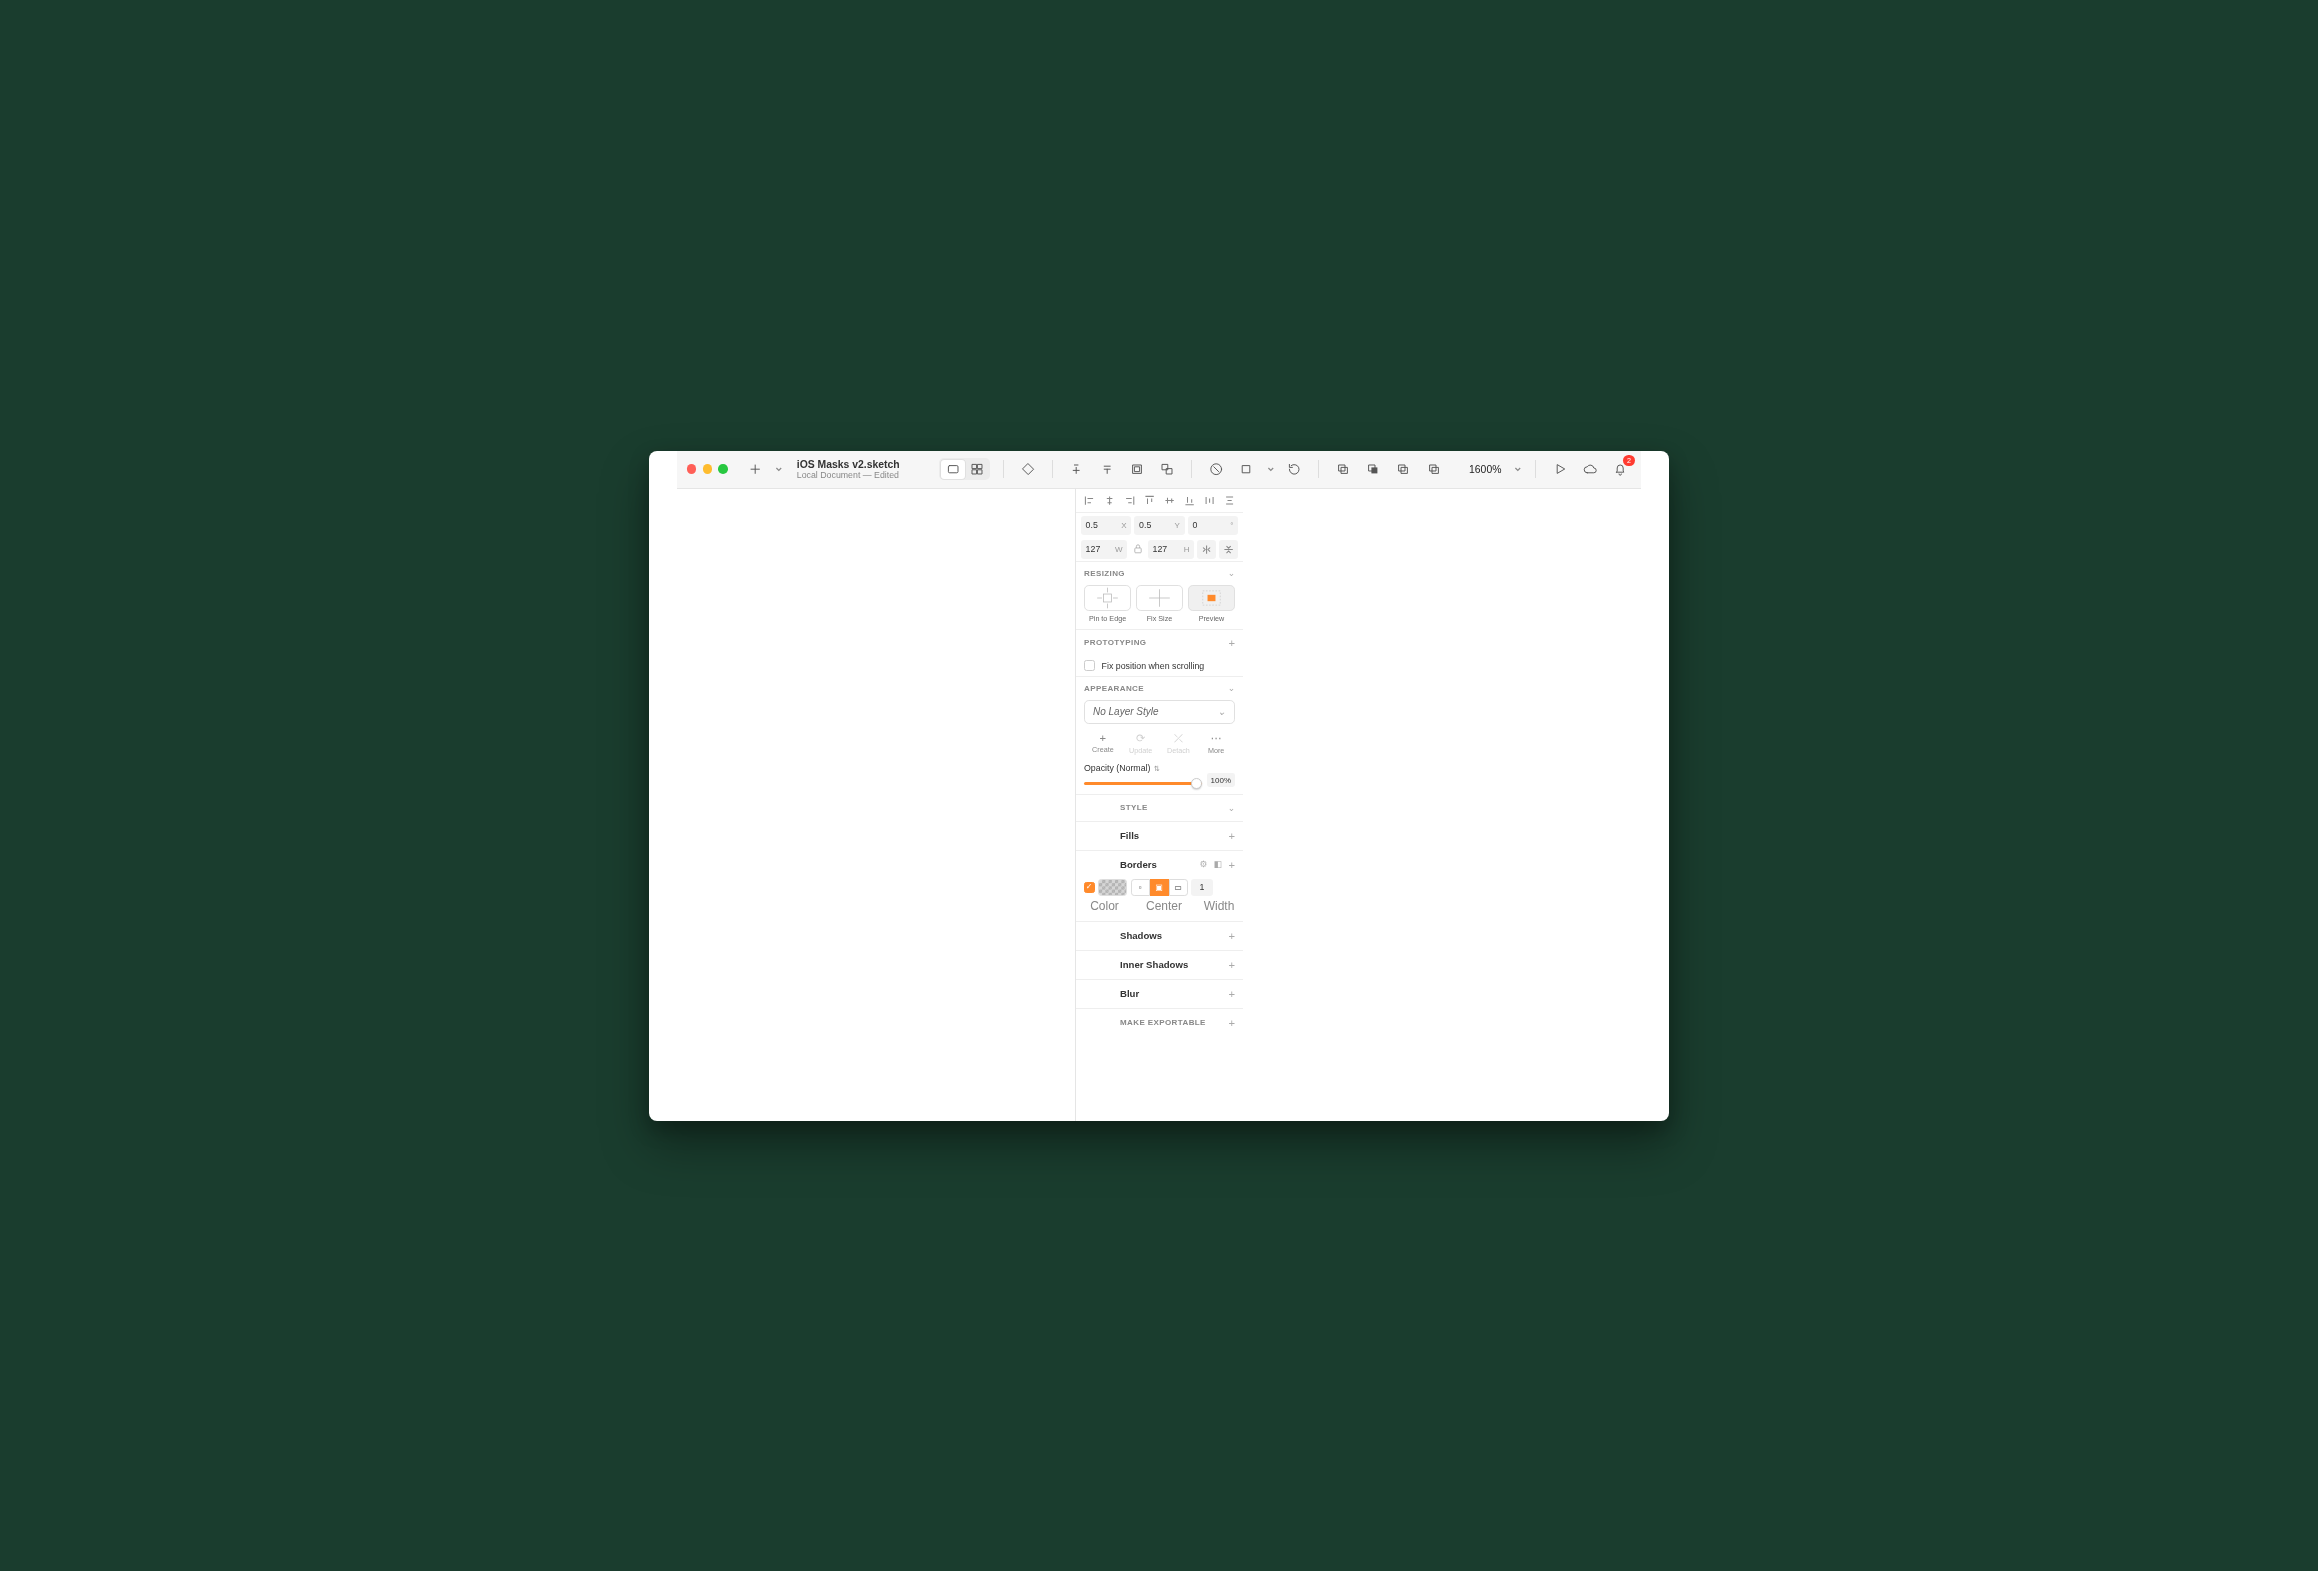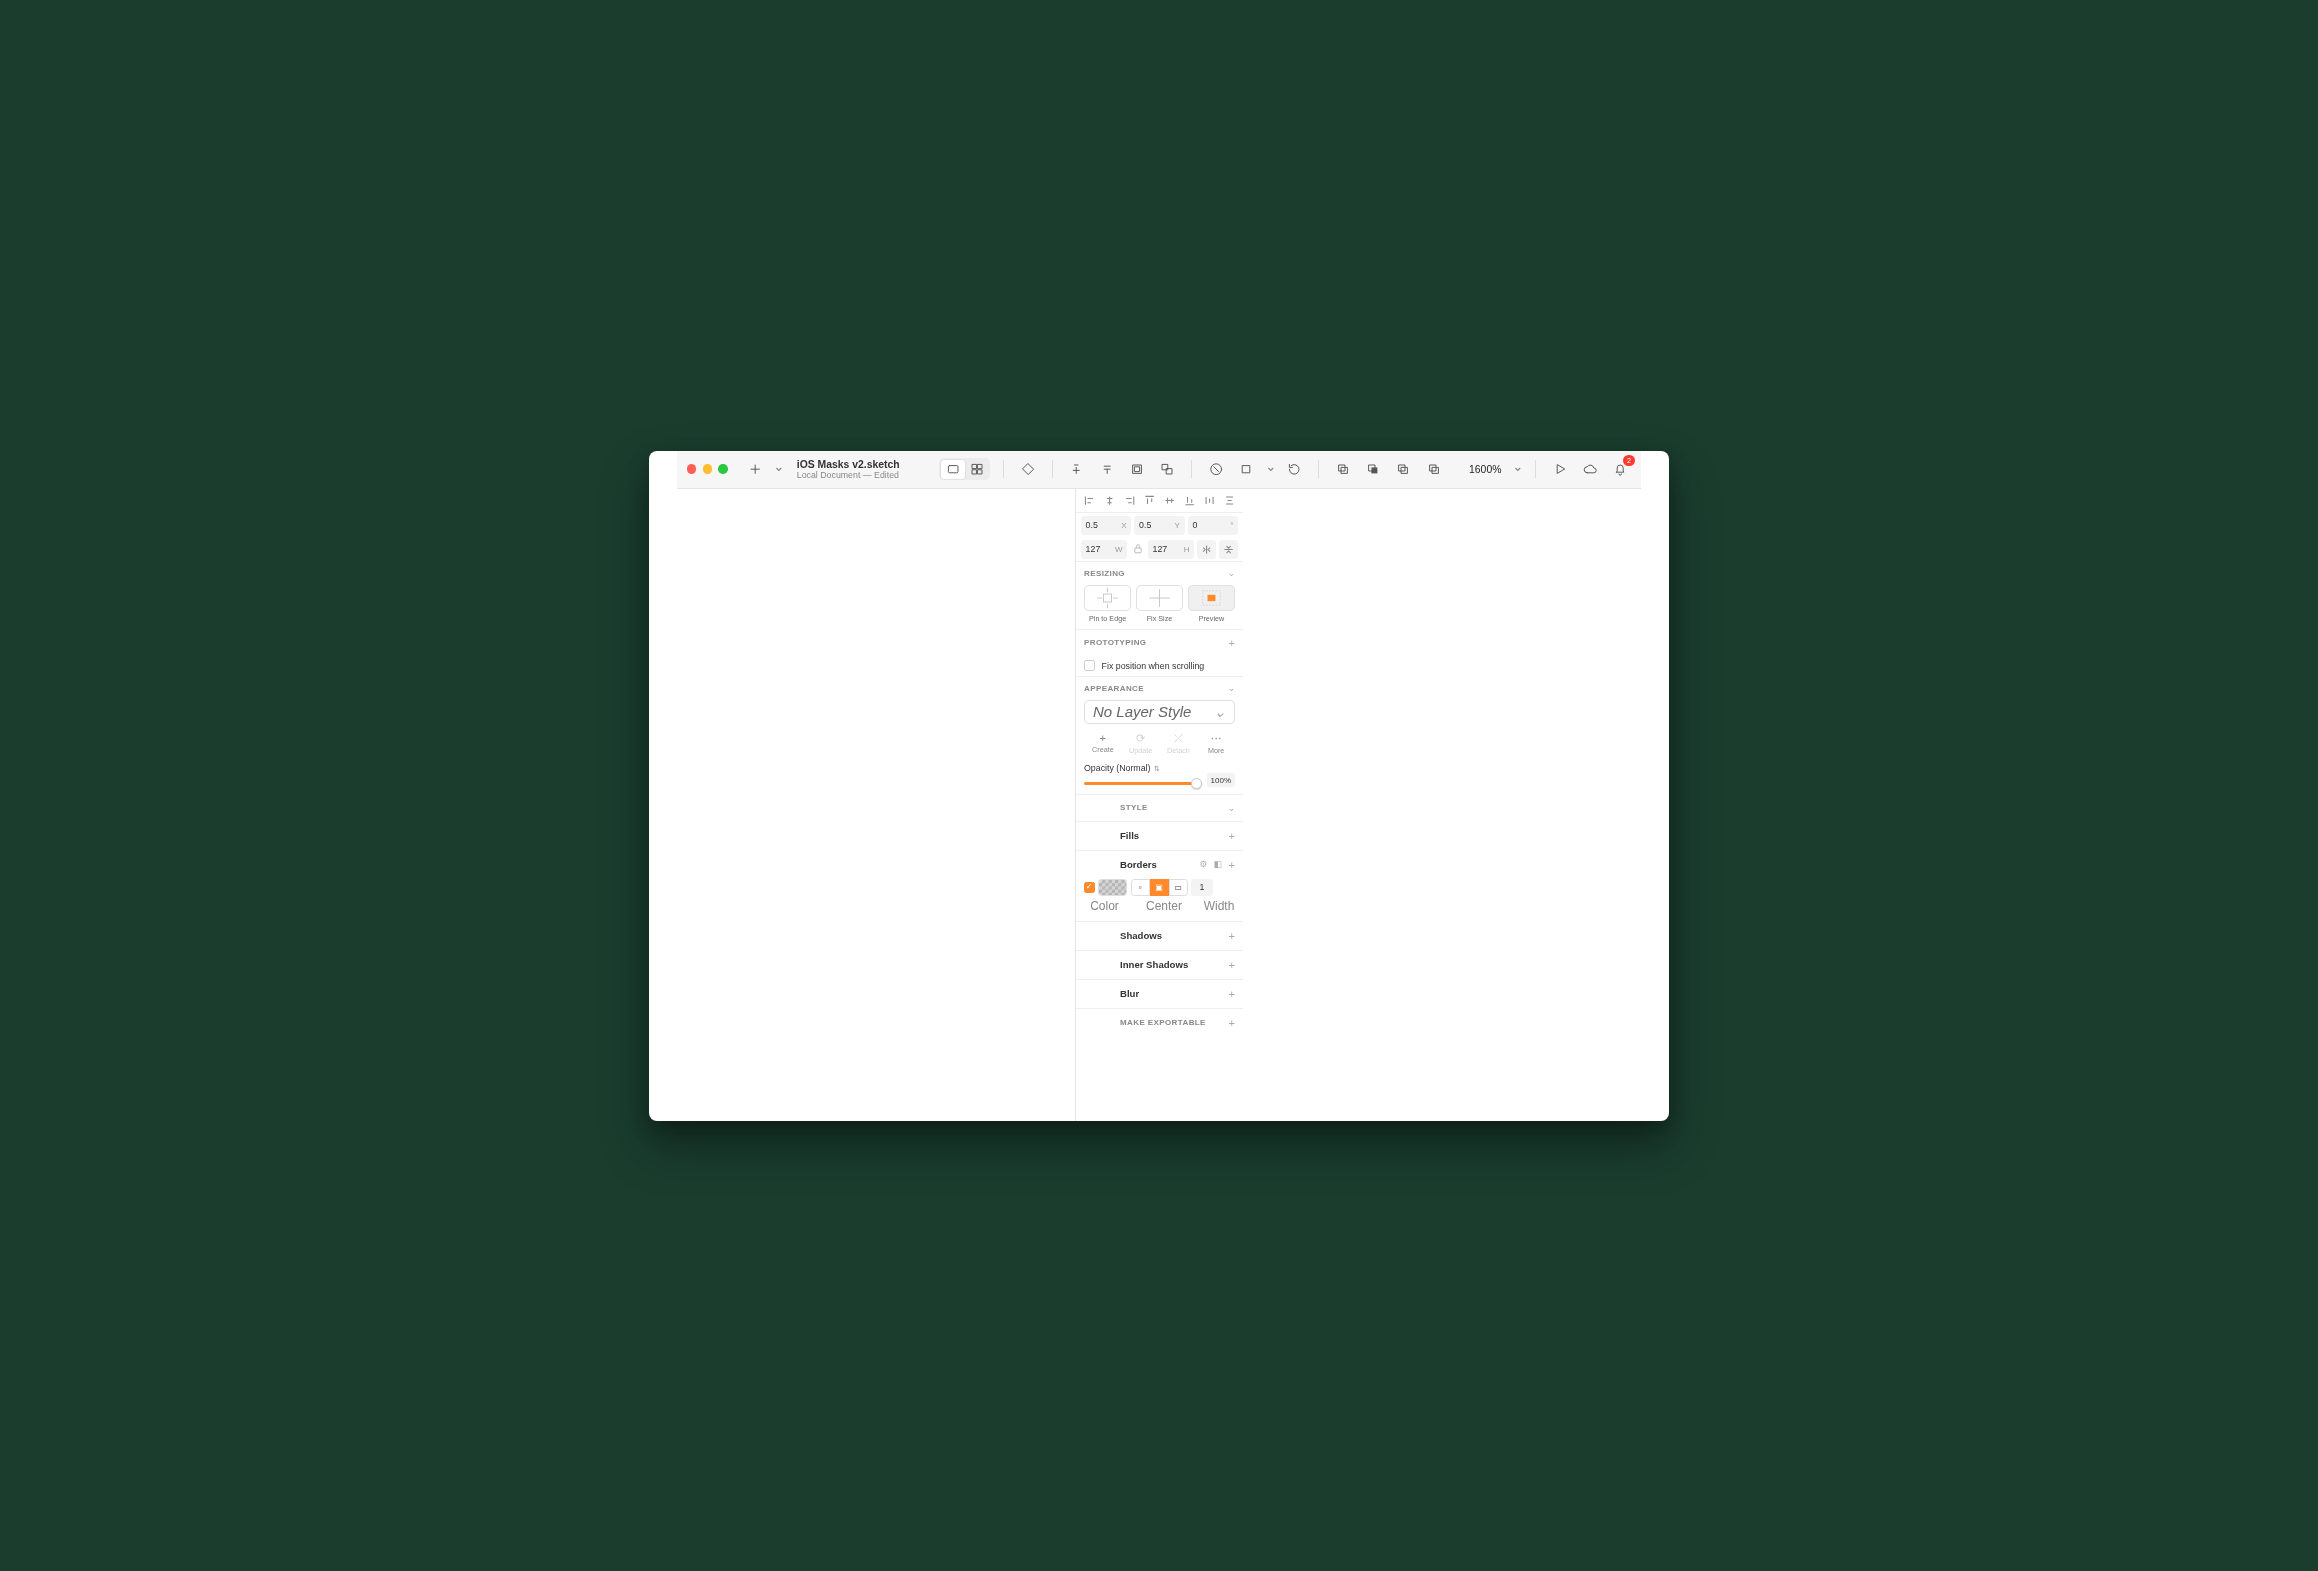--- a/index.html
+++ b/index.html
@@ -48,21 +48,21 @@
 .resize-opts { display:flex; gap:4.8px; margin-top:6.4px; }
 .resize-opts .card { flex:1; height:37px; border:0.8px solid #e0e0e0; border-radius:4.8px; display:flex; align-items:center; justify-content:center; position:relative; }
 .resize-opts .card.sel { background:#f0f0f0; }
 .resize-opts .lab { font-size:7.2px; color:#666; text-align:center; margin-top:3.2px; }
 .rcol { flex:1; display:flex; flex-direction:column; }
 .cbx-row { display:flex; align-items:center; gap:6.4px; padding:4.8px 8px; }
 .cbx { width:11.2px; height:11.2px; border:0.8px solid #ccc; border-radius:2.4px; }
 .cbx.ck{background:#ff8a2b;border-color:#ff8a2b;position:relative}
 .cbx.ck:after{content:"✓";color:#fff;font-size:8px;position:absolute;top:-0.8px;left:0.8px}
 .style-sel { height:24px; border:0.8px solid #e0e0e0; border-radius:4.8px; display:flex; align-items:center; padding:0 8px; justify-content:space-between; margin-top:6.4px; }
-.style-sel span { font-style:italic; color:#666; font-size:15px; }
+.style-sel span { font-style:italic; color:#666; font-size:10px; }
 .actions-row { display:flex; margin-top:8px; }
 .actions-row .col { flex:1; display:flex; flex-direction:column; align-items:center; gap:1.6px; color:#888; }
 .actions-row .col .ic { font-size:11.2px; }
 .actions-row .col .l { font-size:7.2px; }
 .actions-row .col.dis { opacity:.4; }
 .opacity-row { margin-top:8px; }
 .opacity-row .top { display:flex; align-items:center; gap:3.2px; font-size:8.8px; color:#333; }
 .slider { height:3.2px; background:#ff8a2b; margin-top:6.4px; border-radius:1.6px; position:relative; }
 .slider .knob { position:absolute; right:0; top:-4px; width:11.2px; height:11.2px; background:#fff; border:0.8px solid #ccc; border-radius:50%; box-shadow:0 0.8px 1.6px rgba(0,0,0,.2); }
 .prop-row { padding:8px; display:flex; justify-content:space-between; align-items:center; border-top:0.8px solid #eee; }

